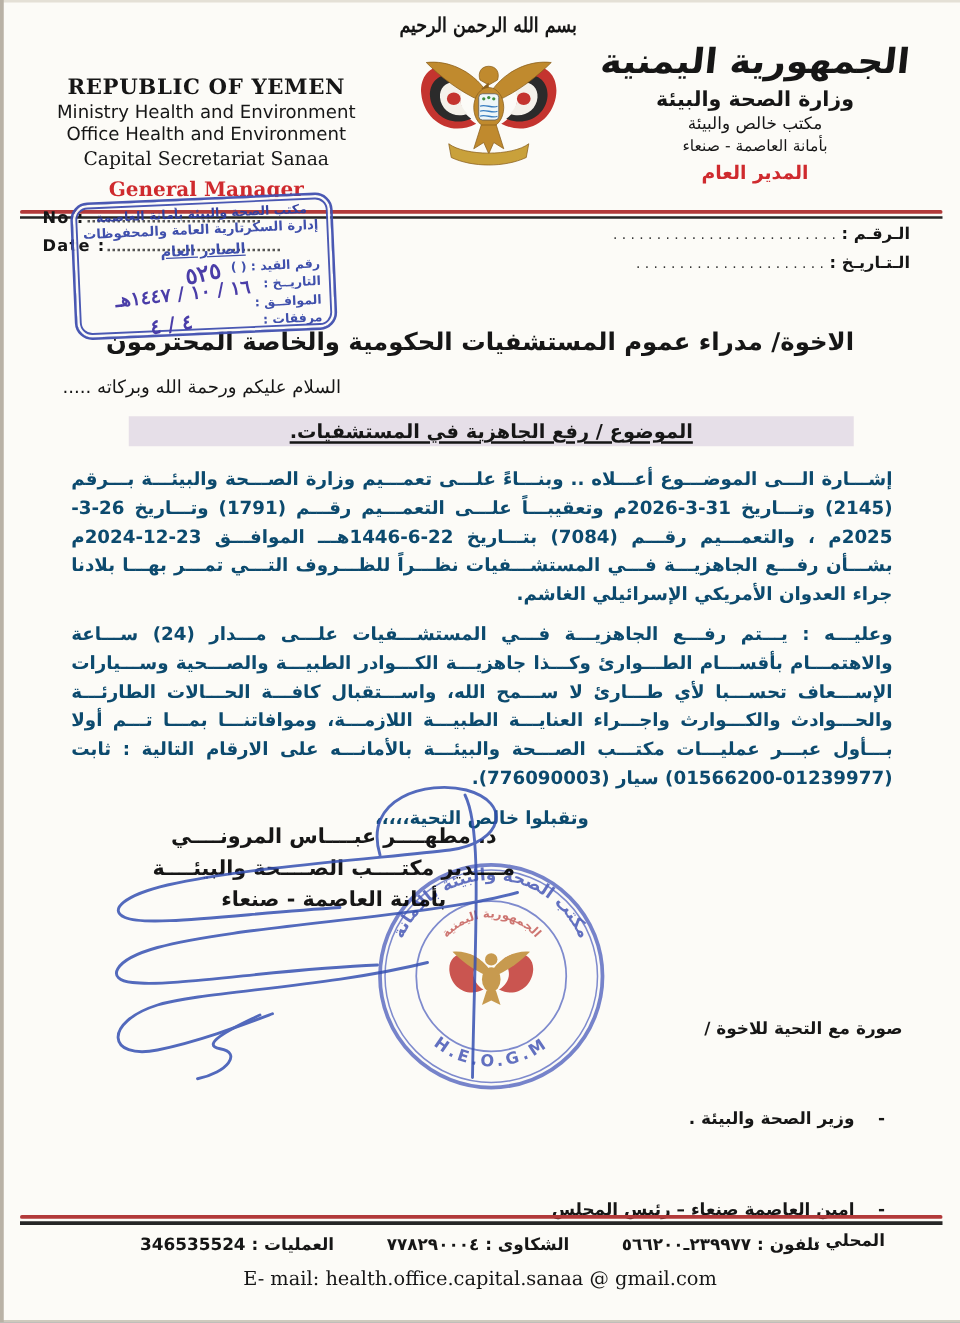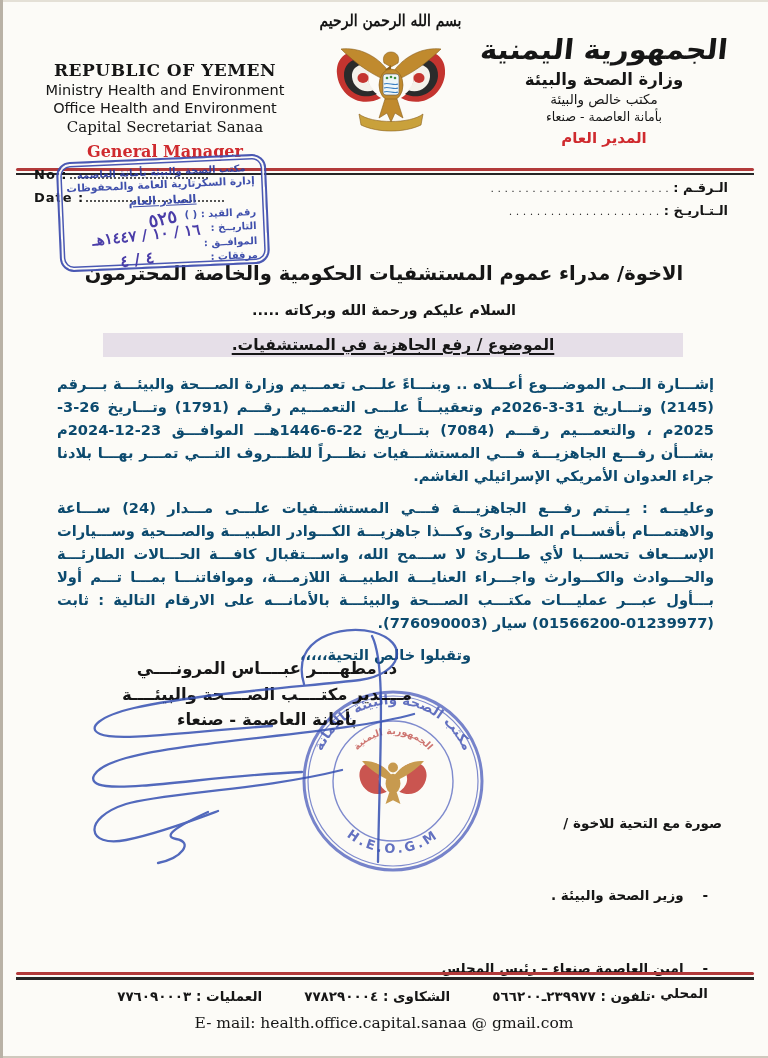--- a/index.html
+++ b/index.html
@@ -50,22 +50,22 @@
   .reg-stamp .l2 { font-size:10.5px; text-align:center; white-space:nowrap; }
   .reg-stamp .l3 { font-size:11.5px; text-align:center; text-decoration:underline; margin-top:1px; }
   .reg-stamp .fld { font-size:10px; margin-top:1px; }
   .hand { position:absolute; color:#4a3da8; font-family:"DejaVu Serif", serif; font-weight:bold; z-index:4; }
   .hand-record { left:148px; top:208px; font-size:18px; transform:rotate(-12deg); }
   .hand-date { left:92px; top:226px; font-size:15px; transform:rotate(-6deg); letter-spacing:2px; }
   .hand-attach { left:120px; top:250px; font-size:16px; transform:rotate(-8deg); letter-spacing:6px; }
   
   .addressee { position:absolute; top:262px; left:50px; right:50px; text-align:center; direction:rtl;
     font-size:19.5px; font-weight:bold; }
-  .greeting { position:absolute; top:302px; left:50px; right:50px; text-align:center; direction:rtl;
-    font-size:14.5px; font-weight:bold; }
+  .greeting { position:absolute; top:302px; left:50px; right:50px; text-align:left; direction:rtl;
+    font-size:14.5px; font-weight:normal; }
   .subject { position:absolute; top:333px; left:103px; right:85px; background:#e6dfe8; padding:3px 10px;
     text-align:center; direction:rtl; font-size:15.5px; font-weight:bold;
     text-decoration:underline; text-decoration-thickness:1.5px; text-underline-offset:3px; }
   .body-text { position:absolute; top:372px; left:57px; right:54px; direction:rtl;
     text-align:justify; font-size:14.6px; font-weight:bold; line-height:1.58; color:#0c4a6e; }
   .body-text p + p { margin-top:9px; }
   .closing { text-align:center; margin-top:13px; font-size:14.5px; }
   
   .sig-block { position:absolute; top:656px; left:52px; width:430px; text-align:center; direction:rtl;
     font-size:16.5px; font-weight:bold; line-height:1.55; z-index:2; }
@@ -215,17 +215,17 @@
     <div class="item">-    امين العاصمة صنعاء – رئيس المجلس المحلي .</div>
   </div>
 
   <div class="rule rule-bottom">
       <div class="red"></div>
       <div class="black"></div>
     </div>
   <div class="phones">
     <span>تلفون : ٢٣٩٩٧٧ـ٥٦٦٢٠٠</span>
     <span>الشكاوى : ٧٧٨٢٩٠٠٠٤</span>
-    <span>العمليات : ٧٧٦٠٩٠٠٠٣</span>
+    <span>العمليات : 346535524</span>
   </div>
   <div class="email">E- mail: health.office.capital.sanaa @ gmail.com</div>
 
 </div>
 
 </body></html>

